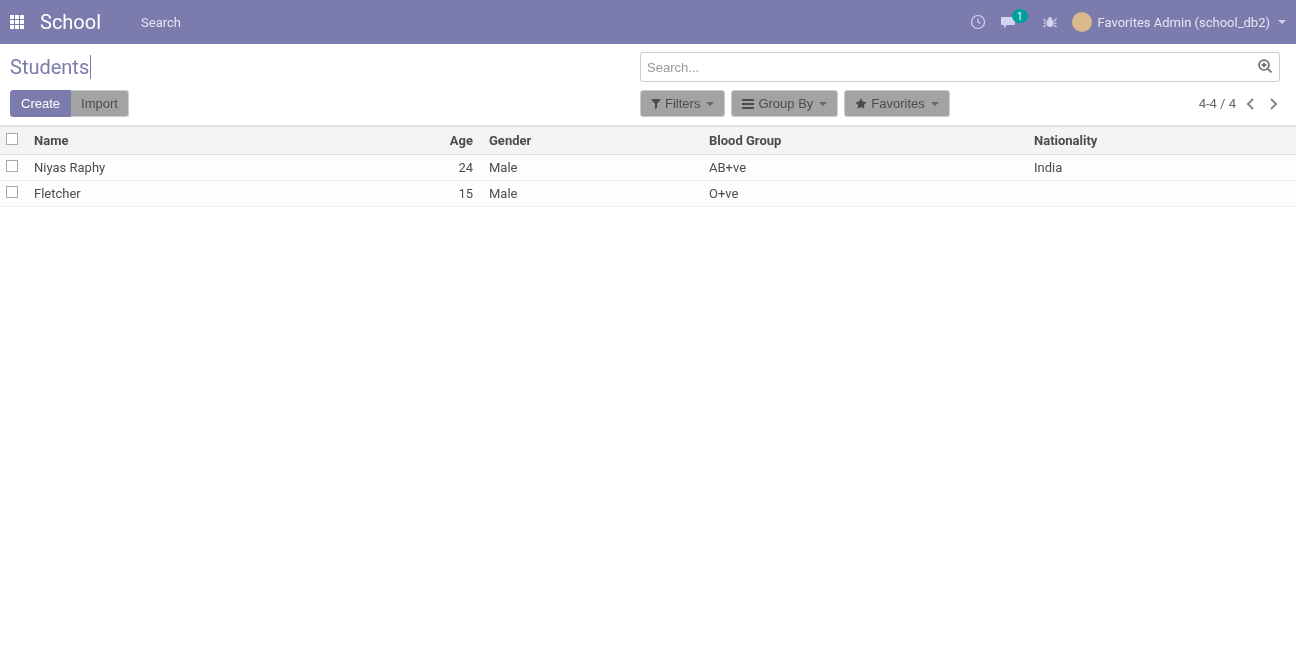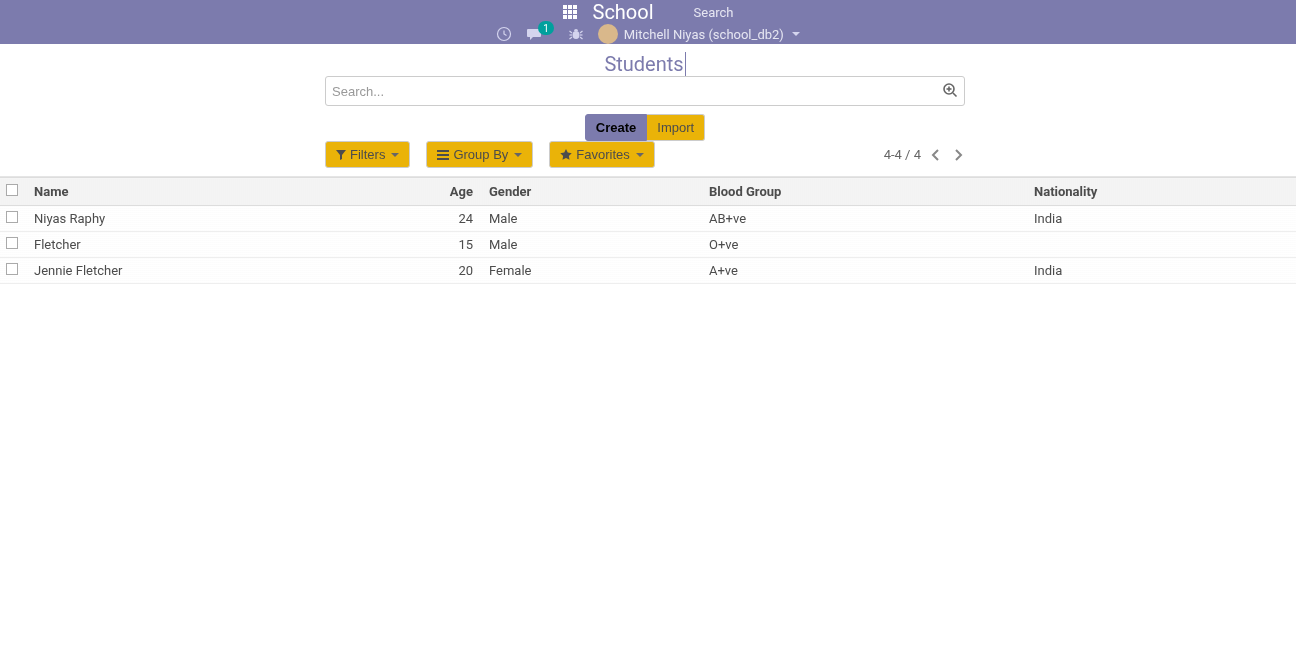--- a/index.html
+++ b/index.html
@@ -13,21 +13,20 @@
 }
 
 
 .navbar {
   background: #7c7bad;
   color: #fff;
   height: 44px;
   display: flex;
   align-items: center;
   padding: 0 10px;
-  flex-direction: column;
 }
 .navbar-left { display: flex; align-items: center; flex: 1; }
 .apps-icon {
   width: 14px; height: 14px;
   display: inline-flex;
   margin-right: 16px;
   cursor: pointer;
 }
 .app-title {
   font-size: 20px;
@@ -80,21 +79,20 @@
 }
 
 
 .control-panel {
   border-bottom: 1px solid #e5e5e5;
   padding: 8px 16px 8px 10px;
 }
 .cp-row {
   display: flex;
   align-items: center;
-  flex-direction: column;
 }
 .cp-row1 { margin-bottom: 8px; }
 .breadcrumb-title {
   font-size: 20px;
   color: #7c7bad;
   font-weight: 400;
   border-right: 1px solid #7c7bad;
   padding-right: 1px;
 }
 .cp-spacer { flex: 1; }
@@ -114,54 +112,53 @@
   border: none;
   outline: none;
   font-size: 13px;
   height: 100%;
 }
 .search-input::placeholder { color: #999; }
 .search-plus-icon { cursor: pointer; color: #666; }
 
 .btn {
   border: 1px solid #ccc;
-  background: #eab308;
+  background: #a3a3a3;
   padding: 5px 10px;
   font-size: 13px;
   border-radius: 3px;
   cursor: pointer;
   color: #4c4c4c;
   display: inline-flex;
   align-items: center;
   gap: 4px;
 }
 .btn-primary {
   background: #7c7bad;
-  color: #000000;
+  color: #ffffff;
   border-color: #7c7bad;
-  font-weight: bold;
 }
 .btn-group-left {
   display: flex;
   gap: 0;
 }
 .btn-group-left .btn:first-child {
   border-top-right-radius: 0;
   border-bottom-right-radius: 0;
 }
 .btn-group-left .btn:last-child {
   border-top-left-radius: 0;
   border-bottom-left-radius: 0;
   border-left: none;
 }
 
 .cp-right-controls {
   display: flex;
   align-items: center;
-  gap: 16px;
+  gap: 6px;
   width: 640px;
 }
 .caret-down {
   display: inline-block;
   width: 0; height: 0;
   border-left: 4px solid transparent;
   border-right: 4px solid transparent;
   border-top: 4px solid #666;
   margin-left: 2px;
 }
@@ -262,21 +259,21 @@
         <line x1="4" y1="7" x2="1.5" y2="5" stroke="#d4d4ee" stroke-width="1.2"></line>
         <line x1="4" y1="9" x2="1.5" y2="9" stroke="#d4d4ee" stroke-width="1.2"></line>
         <line x1="4" y1="11" x2="1.5" y2="13" stroke="#d4d4ee" stroke-width="1.2"></line>
         <line x1="12" y1="7" x2="14.5" y2="5" stroke="#d4d4ee" stroke-width="1.2"></line>
         <line x1="12" y1="9" x2="14.5" y2="9" stroke="#d4d4ee" stroke-width="1.2"></line>
         <line x1="12" y1="11" x2="14.5" y2="13" stroke="#d4d4ee" stroke-width="1.2"></line>
       </svg>
     </span>
     <span class="user-block">
       <span class="avatar"></span>
-      <span>Mitchell Niyas (school_db2)</span>
+      <span>Favorites Admin (school_db2)</span>
       <span class="caret-down" style="border-top-color:#d4d4ee;"></span>
     </span>
   </div>
 </div>
 
 <div class="control-panel">
   <div class="cp-row cp-row1">
     <span class="breadcrumb-title">Students</span>
     <div class="cp-spacer"></div>
     <div class="search-container">
@@ -362,23 +359,15 @@
           <td class="col-nat">India</td>
         </tr>
         <tr>
           <td class="col-check"><span class="chkbox"></span></td>
           <td class="col-name">Fletcher</td>
           <td class="col-age">15</td>
           <td class="col-gender">Male</td>
           <td class="col-blood">O+ve</td>
           <td class="col-nat"></td>
         </tr>
-        <tr>
-          <td class="col-check"><span class="chkbox"></span></td>
-          <td class="col-name">Jennie Fletcher</td>
-          <td class="col-age">20</td>
-          <td class="col-gender">Female</td>
-          <td class="col-blood">A+ve</td>
-          <td class="col-nat">India</td>
-        </tr>
       </tbody>
   </table>
 </div>
 
 </body></html>

